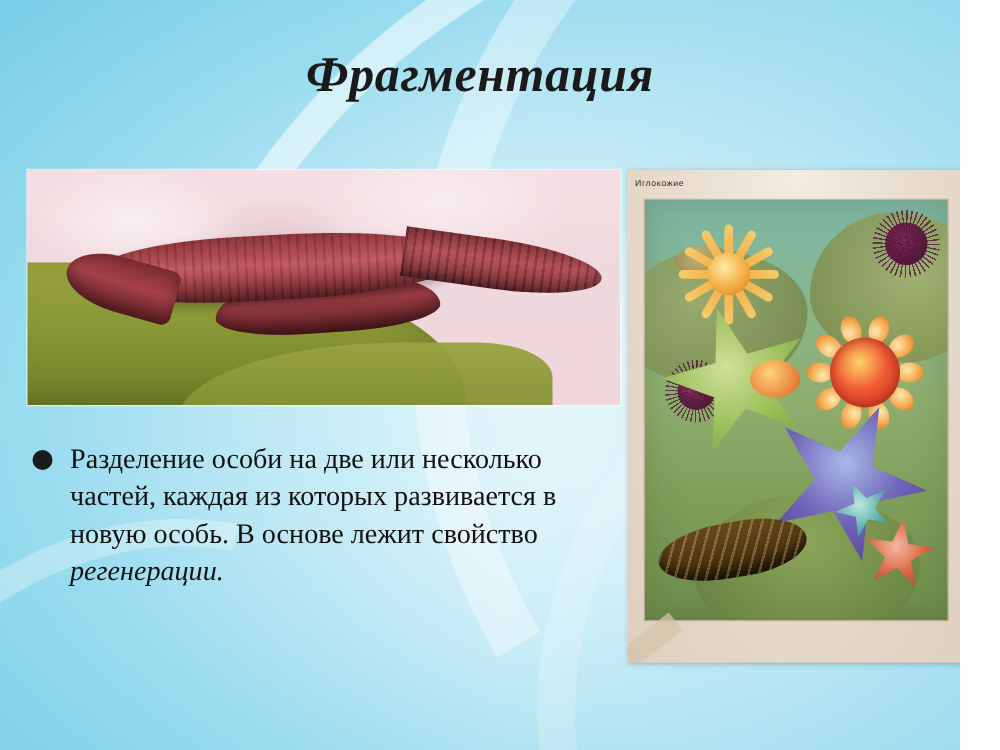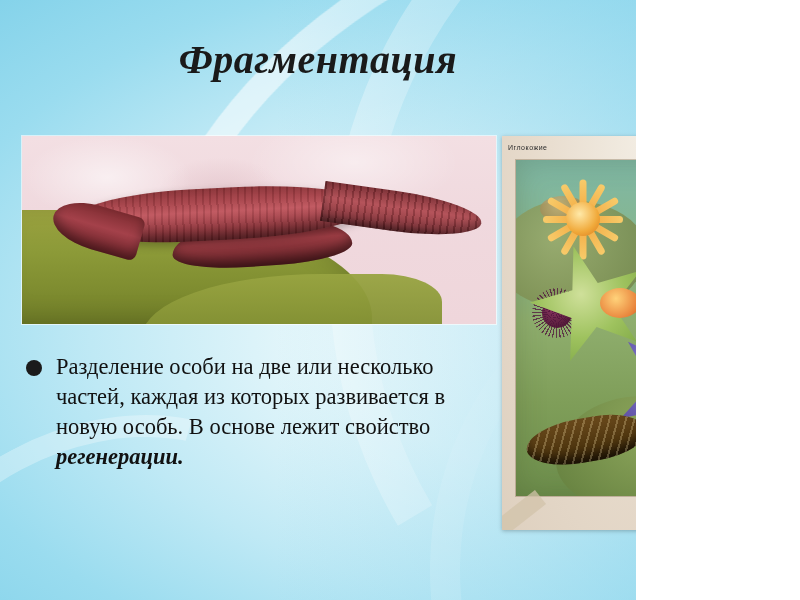--- a/index.html
+++ b/index.html
@@ -8,21 +8,21 @@
   }
   body {
     width: 800px;
     height: 600px;
     overflow: hidden;
     font-family: "Liberation Sans", sans-serif;
   }
 
   .slide {
     position: relative;
-    width: 636px;
+    width: 768px;
     height: 600px;
     background:
       radial-gradient(ellipse 900px 500px at 92% 55%, #ffffff 0%, #eaf8fb 28%, #bfe9f5 55%, #9adcef 75%, #7ccfe8 100%),
       linear-gradient(115deg, #ffffff 0%, #ddf3fa 30%, #a9e0f2 60%, #6fc9e6 100%);
     overflow: hidden;
   }
 
   
   .swoosh {
     position: absolute;
@@ -357,21 +357,20 @@
     flex: 0 0 auto;
   }
   .bullet-text {
     font-family: "Liberation Serif", serif;
     font-size: 22.5px;
     line-height: 1.33;
     color: #111111;
   }
   .bullet-text .ital {
     font-style: italic;
-    font-weight: bold;
   }
 </style>
 </head>
 <body>
 
 <div class="slide">
 
   <div class="swoosh swoosh-1"></div>
   <div class="swoosh swoosh-2"></div>
   <div class="swoosh swoosh-3"></div>

